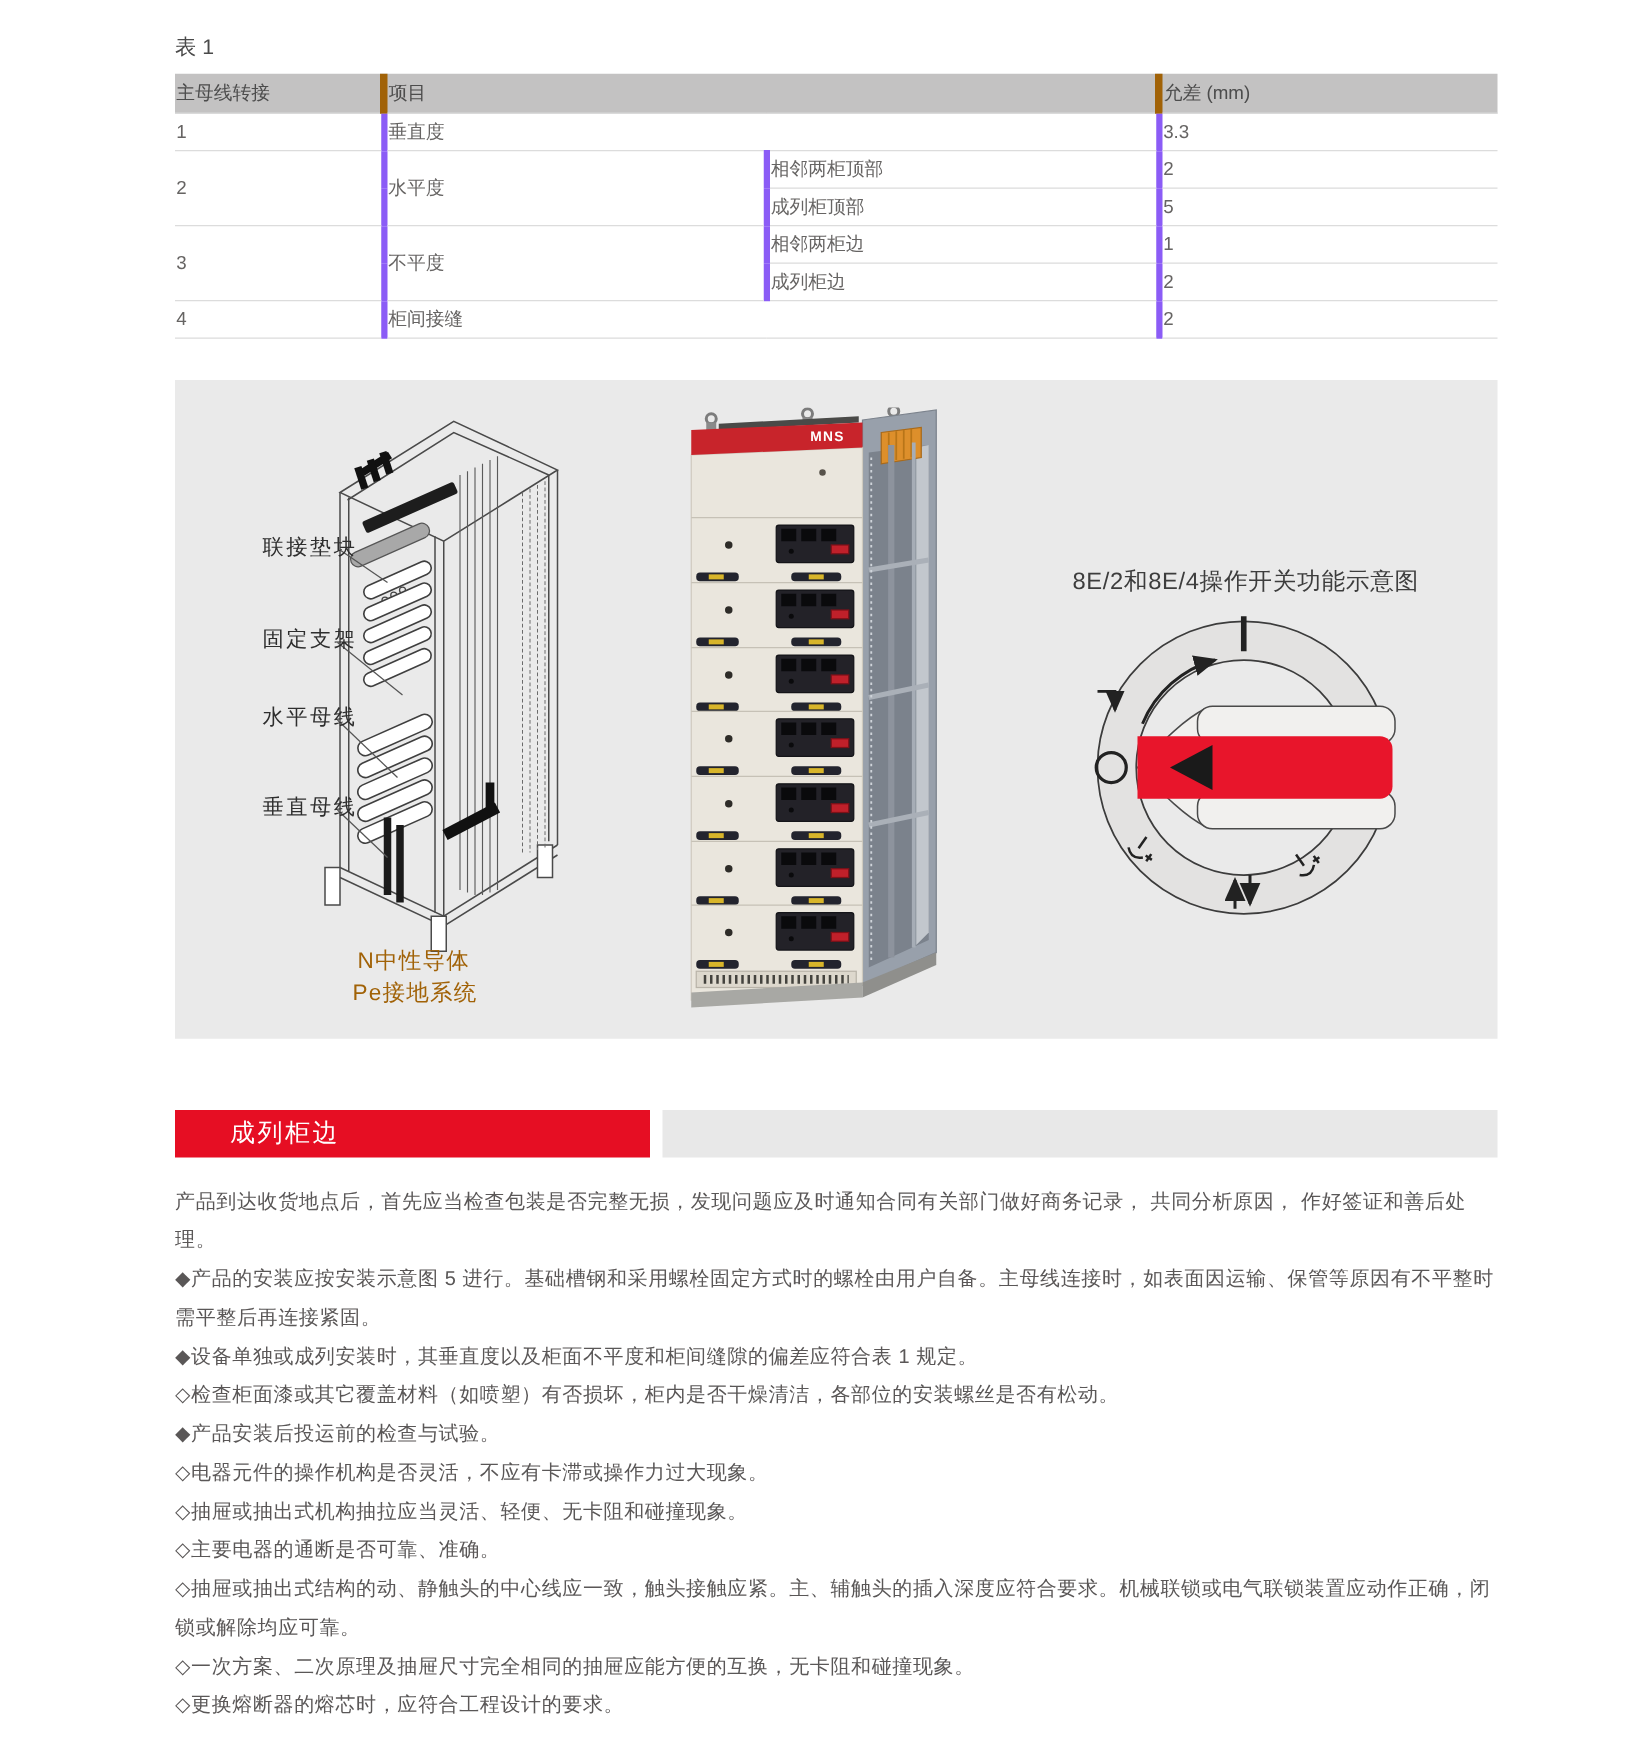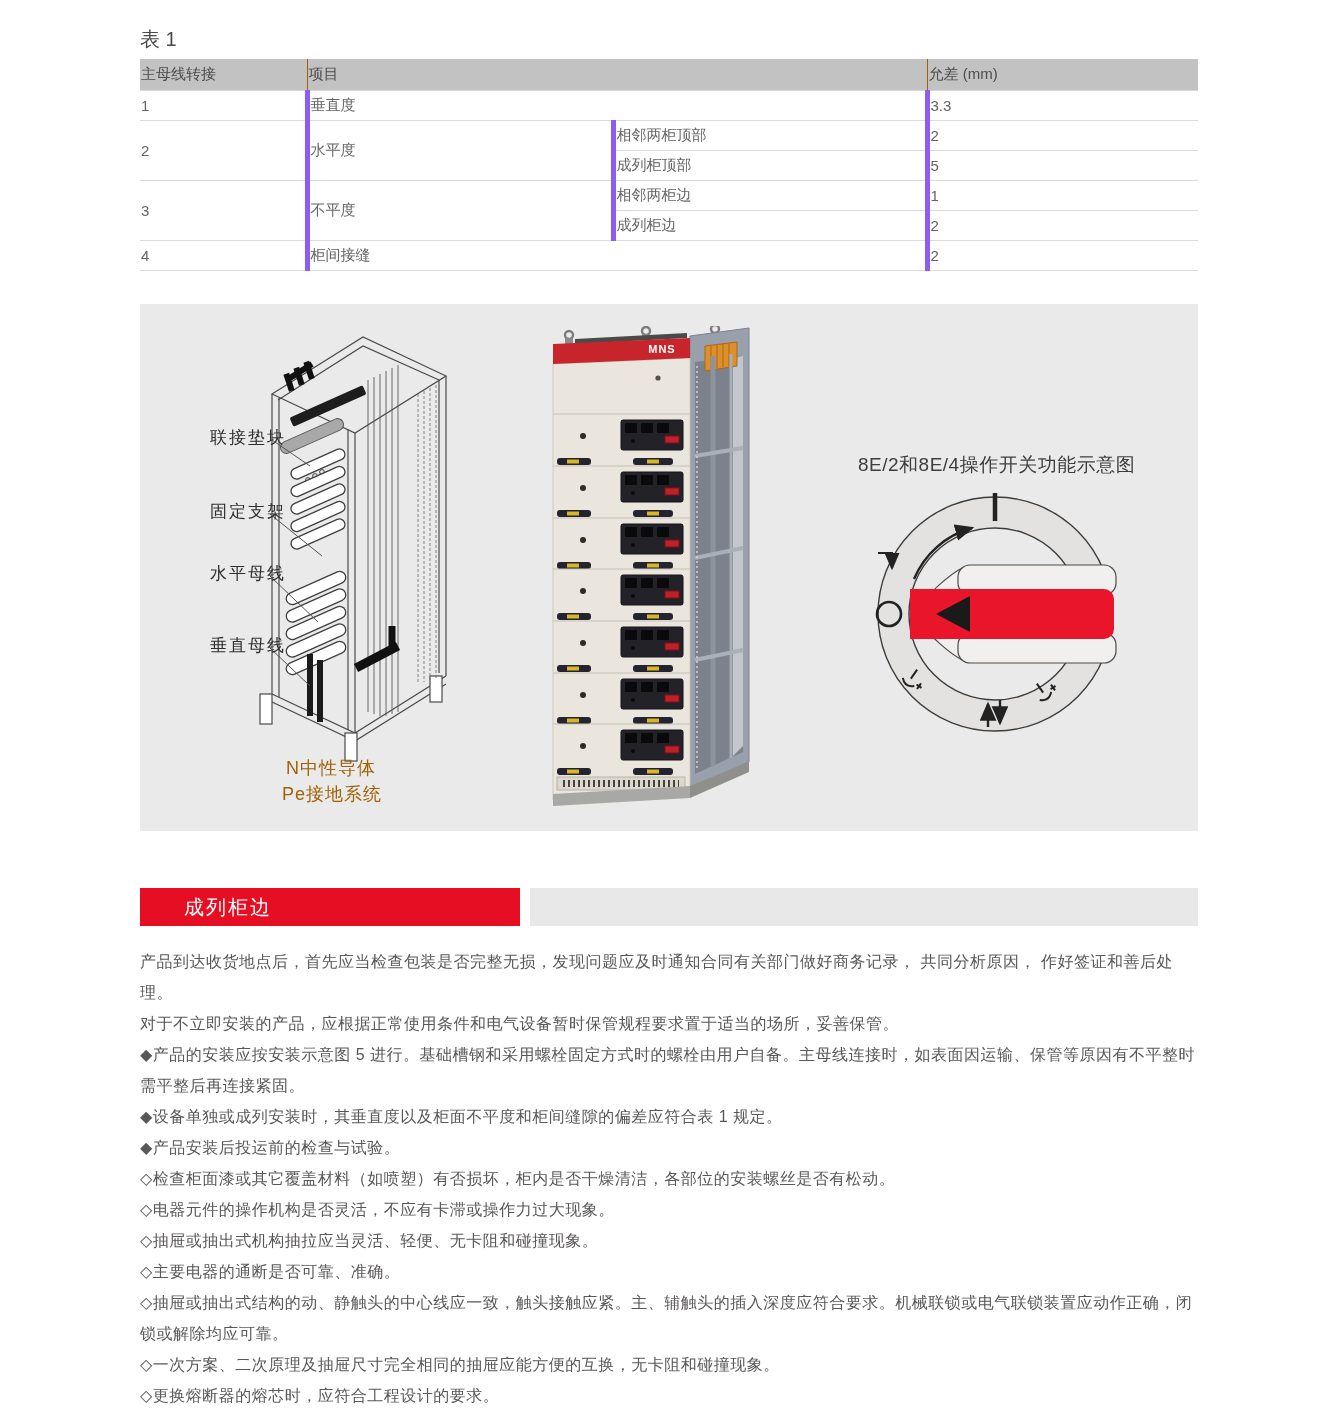--- a/index.html
+++ b/index.html
@@ -1,28 +1,28 @@
 <!DOCTYPE html>
 <html><head>
 <meta charset="utf-8">
 <style>
   html,body{margin:0;padding:0;background:#ffffff;}
   body{width:1317px;height:1408px;overflow:hidden;
        font-family:"Liberation Sans","DejaVu Sans",sans-serif;}
   .content{position:relative;margin-left:140px;width:1058px;}
 
   
-  .table-caption{padding-top:26px;font-size:20px;color:#4a4a4a;height:22px;}
+  .table-caption{padding-top:26px;font-size:17px;color:#4a4a4a;height:22px;}
   table.tol{width:1058px;border-collapse:collapse;table-layout:fixed;
             margin-top:11px;font-size:15px;color:#666463;text-align:left;}
   table.tol th{background:#c3c2c2;color:#4c4c4c;font-weight:normal;height:29px;
                border-bottom:1px solid #d9d9d9;}
   table.tol td{height:27px;border-bottom:1px solid #dcdcdc;background:#fff;}
   table.tol .bl{border-left:5px solid #8b5cf6;}
-  table.tol th.bl{border-left:1px solid #a16207;}
+  table.tol th.bl{border-left:6px solid #a16207;}
 
   
   .figure-panel{position:relative;margin-top:33px;width:1058px;height:527px;
                 background:#eaeaea;overflow:hidden;}
   .frame-diagram{position:absolute;left:20px;top:12px;width:360px;height:510px;}
   .frame-diagram svg{position:absolute;left:0;top:0;}
   .flabel{position:absolute;font-size:17px;color:#2e2e2e;letter-spacing:2px;white-space:nowrap;}
   .fcap{position:absolute;font-size:18px;color:#a16207;letter-spacing:1px;white-space:nowrap;}
   .cabinet-svg{position:absolute;left:405px;top:22px;}
   .switch-title{position:absolute;left:718px;top:148px;font-size:19px;color:#3d3d3d;
@@ -401,25 +401,24 @@
   <div class="section-bars">
     <div class="section-red">
       <span>成列柜边</span>
     </div>
     <div class="section-gap"></div>
     <div class="section-gray"></div>
   </div>
 
   <div class="body-text">
     <p>产品到达收货地点后，首先应当检查包装是否完整无损，发现问题应及时通知合同有关部门做好商务记录， 共同分析原因， 作好签证和善后处理。</p>
-    <p>对于不立即安装的产品，应根据正常使用条件和电气设备暂时保管规程要求置于适当的场所，妥善保管。</p>
     <p>◆产品的安装应按安装示意图 5 进行。基础槽钢和采用螺栓固定方式时的螺栓由用户自备。主母线连接时，如表面因运输、保管等原因有不平整时需平整后再连接紧固。</p>
     <p>◆设备单独或成列安装时，其垂直度以及柜面不平度和柜间缝隙的偏差应符合表 1 规定。</p>
+    <p>◇检查柜面漆或其它覆盖材料（如喷塑）有否损坏，柜内是否干燥清洁，各部位的安装螺丝是否有松动。</p>
     <p>◆产品安装后投运前的检查与试验。</p>
-    <p>◇检查柜面漆或其它覆盖材料（如喷塑）有否损坏，柜内是否干燥清洁，各部位的安装螺丝是否有松动。</p>
     <p>◇电器元件的操作机构是否灵活，不应有卡滞或操作力过大现象。</p>
     <p>◇抽屉或抽出式机构抽拉应当灵活、轻便、无卡阻和碰撞现象。</p>
     <p>◇主要电器的通断是否可靠、准确。</p>
     <p>◇抽屉或抽出式结构的动、静触头的中心线应一致，触头接触应紧。主、辅触头的插入深度应符合要求。机械联锁或电气联锁装置应动作正确，闭锁或解除均应可靠。</p>
     <p>◇一次方案、二次原理及抽屉尺寸完全相同的抽屉应能方便的互换，无卡阻和碰撞现象。</p>
     <p>◇更换熔断器的熔芯时，应符合工程设计的要求。</p>
   </div>
 
 </div>
 

